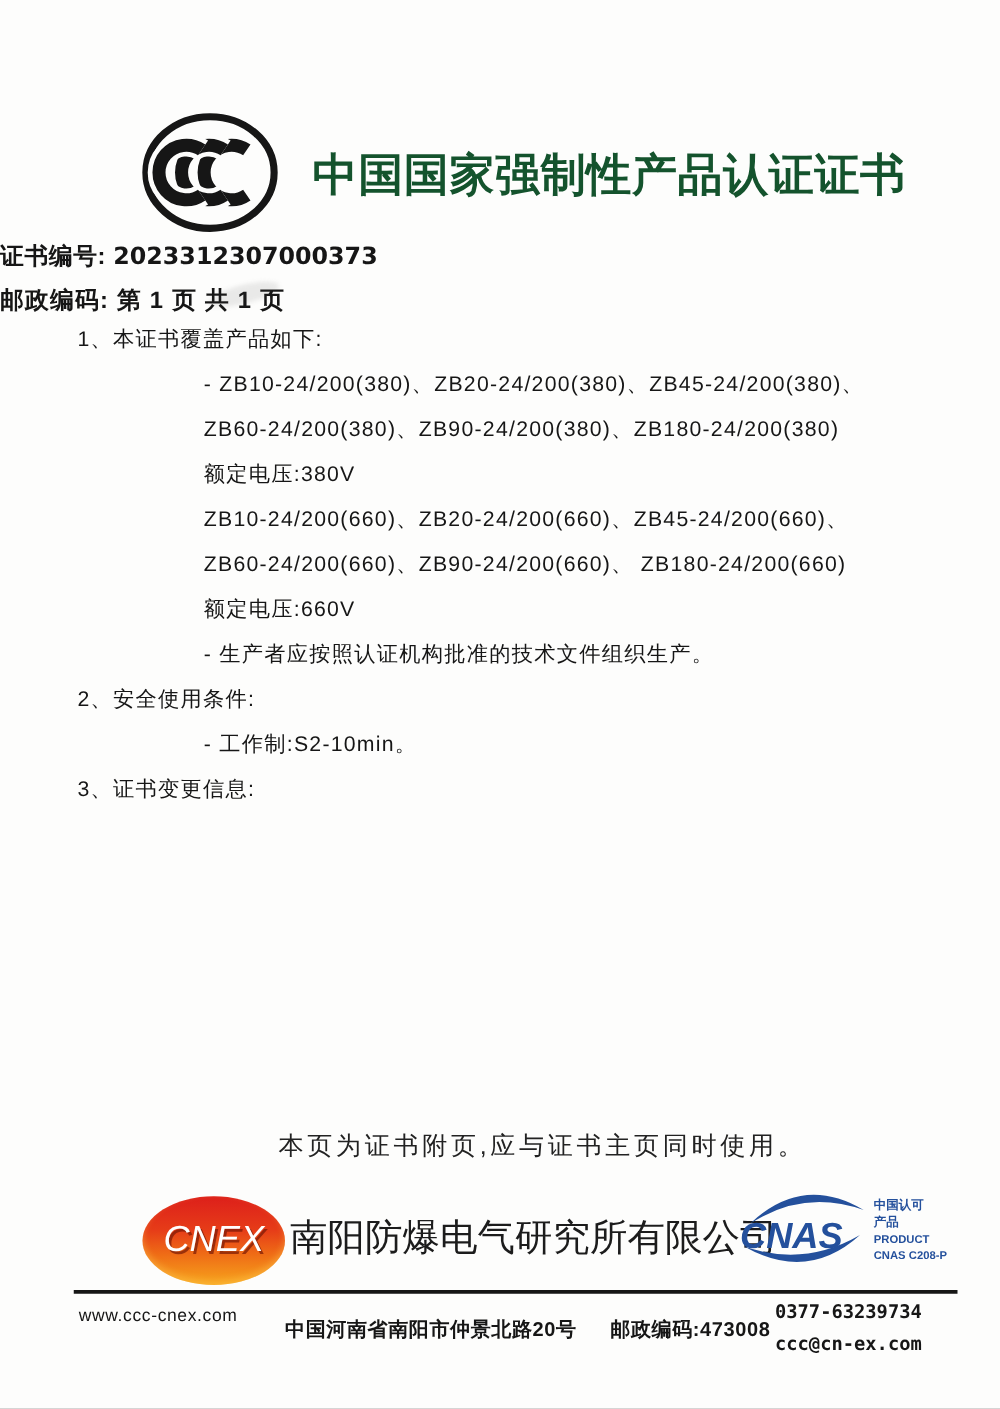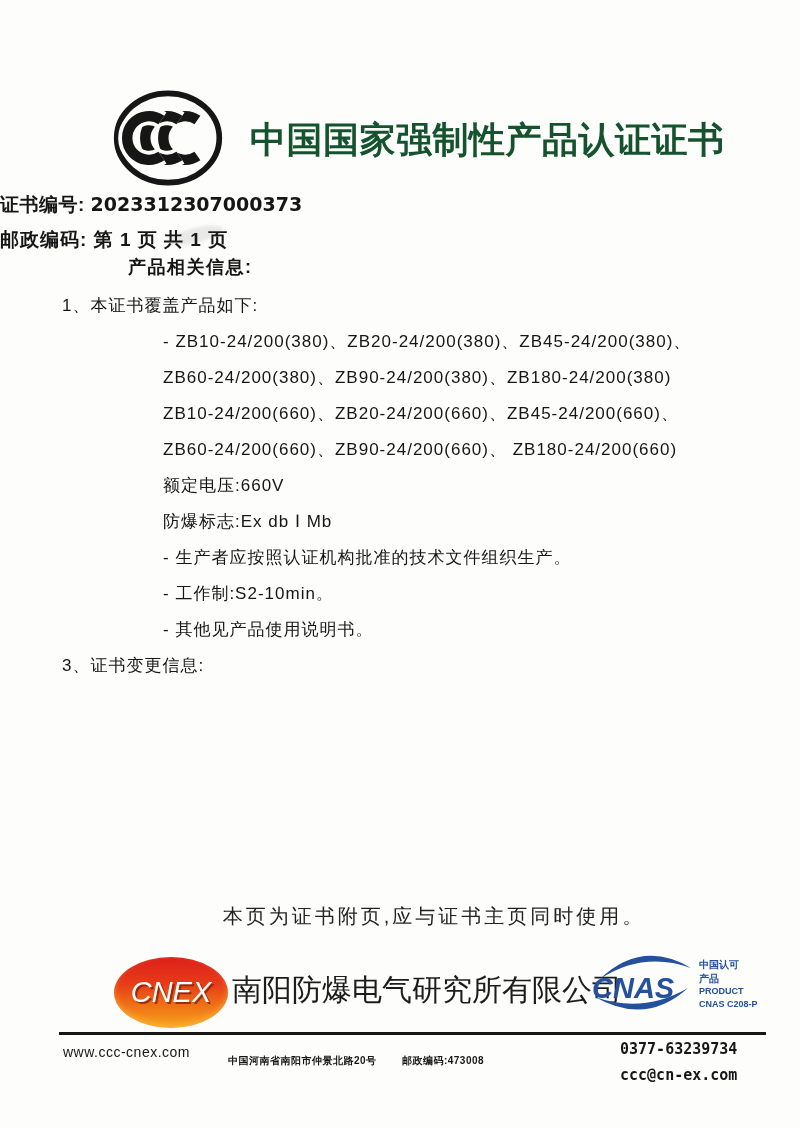--- a/index.html
+++ b/index.html
@@ -74,21 +74,21 @@
   .cnas-info .cn { font-size:10px; }
 
   
   .divider { position:absolute; left:59px; top:1032px; width:707px; height:3px; background:#161616; }
   .contact-left {
     position:absolute; left:63px; top:1040px;
     font-family:Liberation Sans, sans-serif; font-size:14px; line-height:1.85;
     letter-spacing:0.5px;
   }
   .contact-center {
-    position:absolute; left:228px; top:1054px; font-size:10px; font-weight:bold;
+    position:absolute; left:228px; top:1054px; font-size:16px; font-weight:bold;
     letter-spacing:0.5px; white-space:nowrap;
   }
   .contact-center .postal { margin-left:22px; }
   .contact-right {
     position:absolute; left:620px; top:1036px;
     font-family:"DejaVu Sans Mono", monospace; font-size:15px; line-height:1.75;
     font-weight:bold;
   }
 </style>
 </head>
@@ -119,31 +119,30 @@
   </div>
 
   <div class="cert-line cert-page">
     <span>邮政编码:</span>
     <span>第 1 页  共 1 页</span>
   </div>
 
   <div class="smudge"></div>
 
   <div class="body-block">
-    <div class="section-heading">产品相关信息:</div>
     <div class="line indent-1">1、本证书覆盖产品如下:</div>
     <div class="line indent-2">- ZB10-24/200(380)、ZB20-24/200(380)、ZB45-24/200(380)、</div>
     <div class="line indent-2">ZB60-24/200(380)、ZB90-24/200(380)、ZB180-24/200(380)</div>
+    <div class="line indent-2">额定电压:380V</div>
     <div class="line indent-2">ZB10-24/200(660)、ZB20-24/200(660)、ZB45-24/200(660)、</div>
     <div class="line indent-2">ZB60-24/200(660)、ZB90-24/200(660)、 ZB180-24/200(660)</div>
     <div class="line indent-2">额定电压:660V</div>
-    <div class="line indent-2">防爆标志:Ex db Ⅰ Mb</div>
     <div class="line indent-2">- 生产者应按照认证机构批准的技术文件组织生产。</div>
+    <div class="line indent-1">2、安全使用条件:</div>
     <div class="line indent-2">- 工作制:S2-10min。</div>
-    <div class="line indent-2">- 其他见产品使用说明书。</div>
     <div class="line indent-1">3、证书变更信息:</div>
   </div>
 
   <div class="footer-note">本页为证书附页,应与证书主页同时使用。</div>
 
   <div class="cnex-logo">
     <span class="cnex-text">CNEX</span>
   </div>
 
   <div class="company-name">南阳防爆电气研究所有限公司</div>

